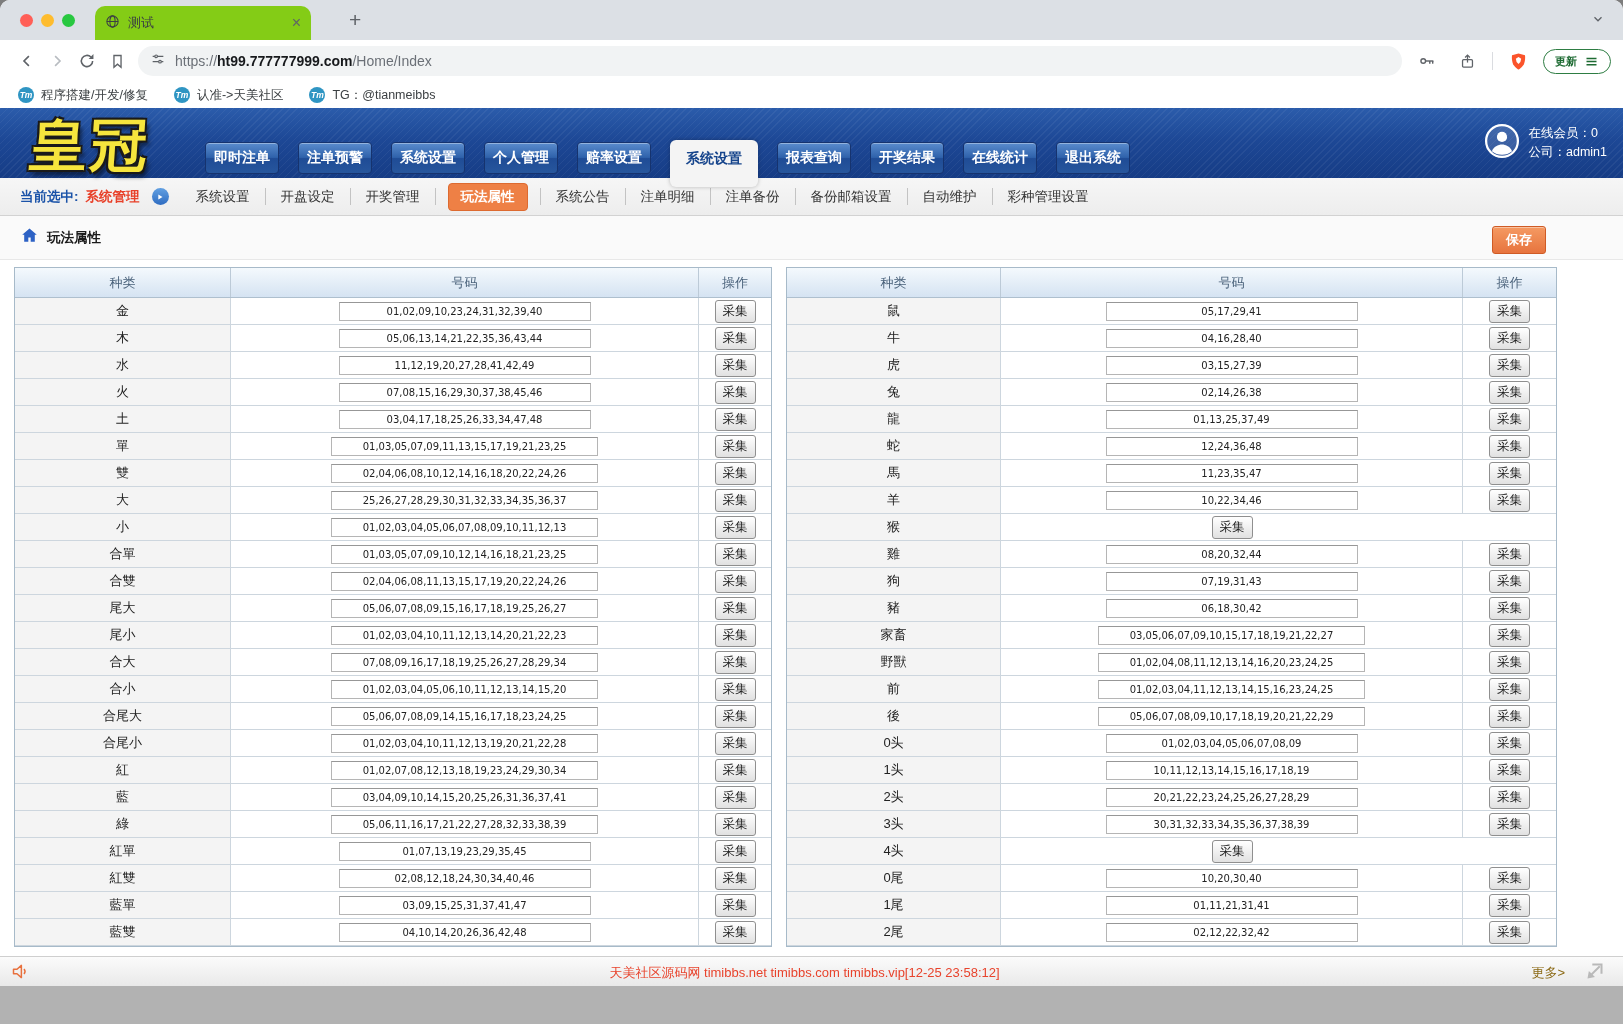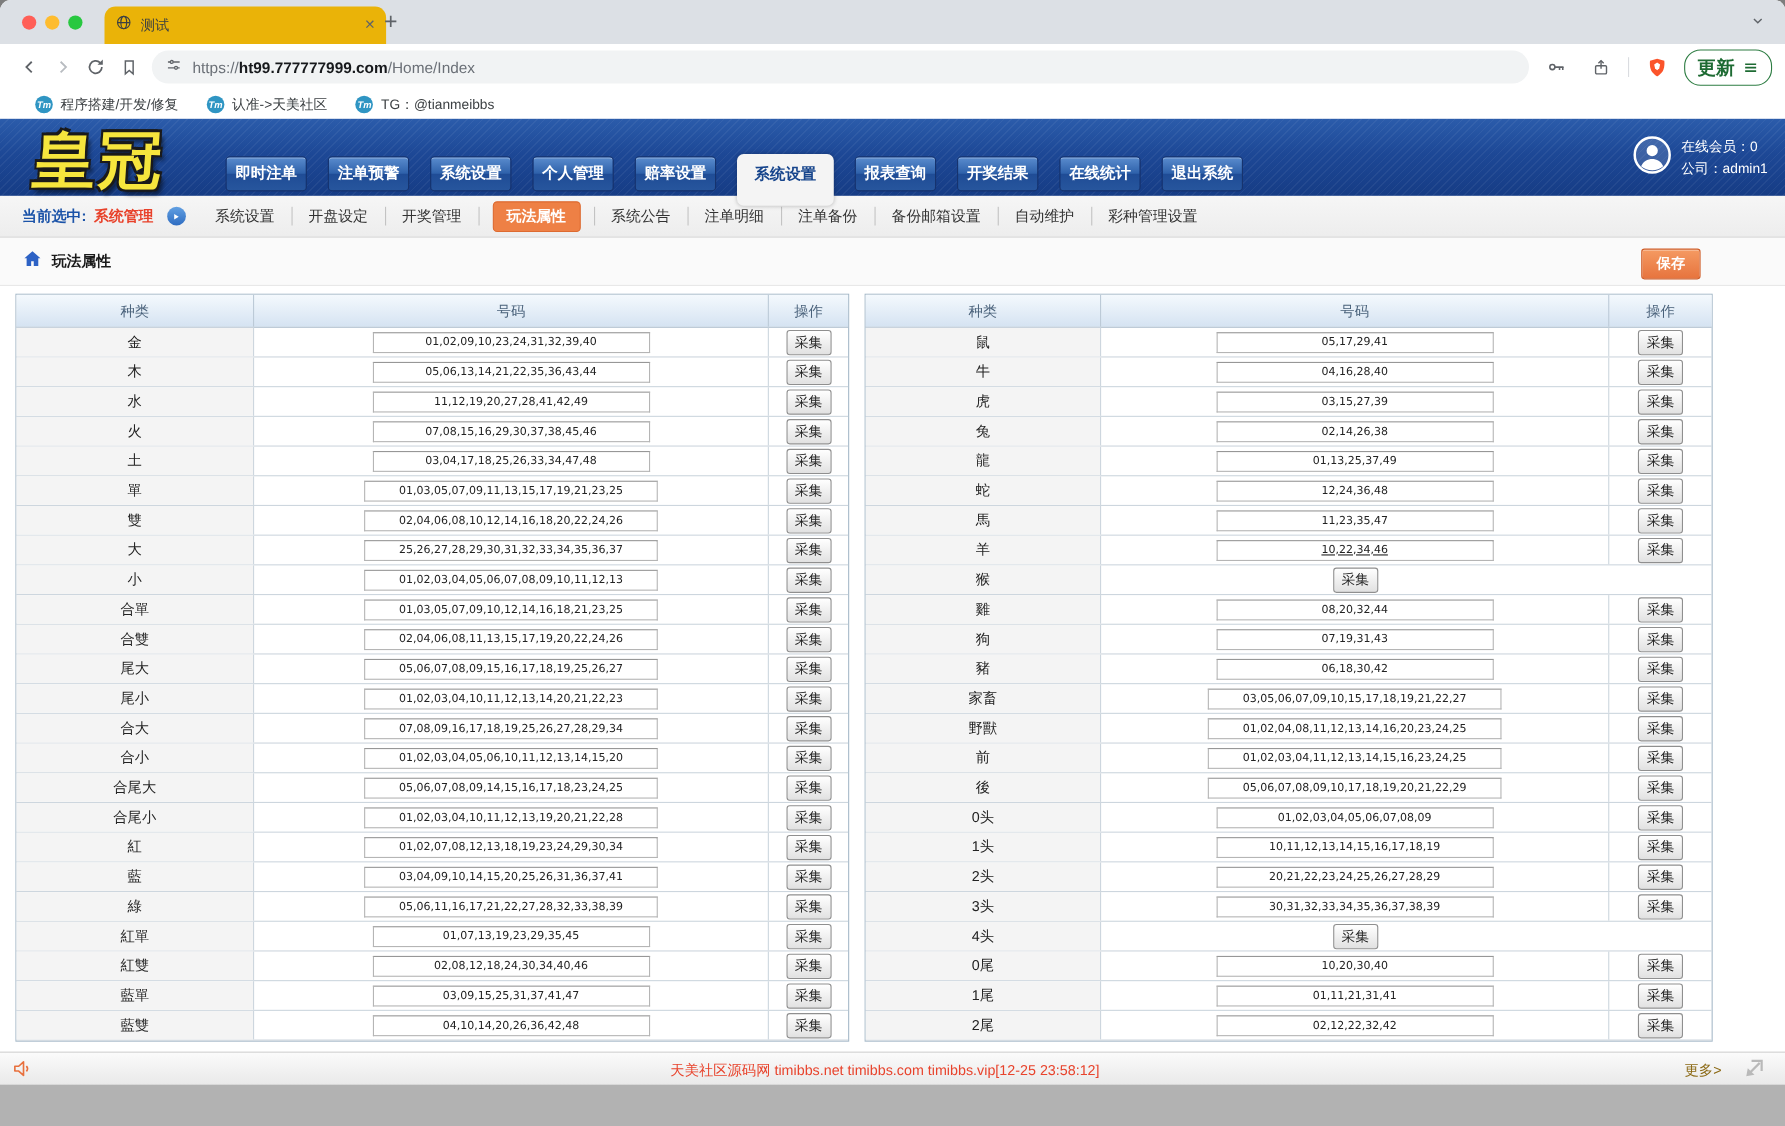--- a/index.html
+++ b/index.html
@@ -4,39 +4,39 @@
 <style>
   * { box-sizing: border-box; margin: 0; padding: 0; }
   body { background:#7d7d7d; font-family:"Liberation Sans","DejaVu Sans",sans-serif; -webkit-font-smoothing:antialiased; }
   .window { width:1623px; height:1024px; border-radius:10px 10px 0 0; overflow:hidden; background:#fff; position:relative; }
 
   
   .tabbar { height:40px; background:#dce0e5; position:relative; }
   .lights { position:absolute; left:20px; top:14px; display:flex; gap:8px; }
   .light { width:13px; height:13px; border-radius:50%; }
   .light.red{background:#ff5f57}.light.yellow{background:#febc2e}.light.green{background:#28c840}
-  .tab { position:absolute; left:95px; bottom:0; width:256px; height:34px; background:#eab308; border-radius:10px 10px 0 0; display:flex; align-items:center; padding:0 10px; gap:8px; }
+  .tab { position:absolute; left:95px; bottom:0; width:216px; height:34px; background:#84cc16; border-radius:10px 10px 0 0; display:flex; align-items:center; padding:0 10px; gap:8px; }
   .tab-title { flex:1; font-size:13px; color:#3c4043; }
   .tab-close { font-size:16px; color:#5f6368; line-height:1; cursor:default; }
   .newtab-btn { position:absolute; left:349px; top:8px; font-size:21px; font-weight:300; color:#5f6368; }
   .tabsearch { position:absolute; right:18px; top:12px; color:#5f6368; }
 
   .toolbar { height:42px; background:#fff; display:flex; align-items:center; padding:0 12px; }
   .nav-ico { width:30px; height:30px; display:flex; align-items:center; justify-content:center; color:#5f6368; flex:0 0 auto; }
   .nav-ico.disabled { color:#b8bcc1; }
   .urlbox { flex:1; height:30px; background:#f1f3f4; border-radius:15px; display:flex; align-items:center; padding:0 12px; margin:0 10px 0 6px; gap:9px; }
   .url-text { font-size:14px; white-space:nowrap; overflow:hidden; }
   .url-scheme { color:#6b7077; }
   .url-host { color:#17191c; font-weight:bold; }
   .url-path { color:#6b7077; }
   .tb-right { display:flex; align-items:center; gap:10px; }
   .tb-divider { width:1px; height:18px; background:#dadce0; }
-  .update-pill { display:flex; align-items:center; gap:7px; border:1.5px solid #2e7d43; border-radius:15px; padding:4px 11px; color:#1e6b33; font-size:17px; font-weight:bold; background:#fff; }
-
-  .bookmarksbar { height:26px; background:#fff; display:flex; align-items:center; gap:26px; padding-left:32px; }
+  .update-pill { display:flex; align-items:center; gap:7px; border:1.5px solid #2e7d43; border-radius:15px; padding:4px 11px; color:#1e6b33; font-size:11px; font-weight:bold; background:#fff; }
+
+  .bookmarksbar { height:26px; background:#fff; display:flex; align-items:center; gap:26px; padding-left:18px; }
   .bm { display:flex; align-items:center; gap:7px; }
   .bm-ico { width:16px; height:16px; border-radius:50%; background:#2f95c3; color:#fff; font-size:8.5px; font-weight:bold; font-style:italic; display:flex; align-items:center; justify-content:center; }
   .bm-label { font-size:12.5px; color:#3c4043; }
 
   
   .appheader { height:70px; position:relative; z-index:10;
     background: repeating-linear-gradient(135deg, rgba(255,255,255,.05) 0 1px, transparent 1px 5px),
                 linear-gradient(180deg,#2b5cab 0%, #1d4896 45%, #163c85 100%); }
   .logo { position:absolute; left:30px; top:0px; font-size:57px; font-weight:900; letter-spacing:3px; color:#f6e53d; transform:skewX(-4deg);
     text-shadow:2px 2px 0 #1a1a1a,-2px -2px 0 #1a1a1a,2px -2px 0 #1a1a1a,-2px 2px 0 #1a1a1a,4px 5px 4px rgba(0,0,0,.55); }
@@ -565,21 +565,21 @@
             <div class="td num">
               <input class="num-input" value="11,23,35,47" style="width: 252px;">
             </div>
             <div class="td act">
               <button class="collect">采集</button>
             </div>
           </div>
           <div class="trow">
             <div class="td type">羊</div>
             <div class="td num">
-              <input class="num-input" value="10,22,34,46" style="width: 252px; text-decoration: underline;">
+              <input class="num-input" value="10,22,34,46" style="width: 252px;">
             </div>
             <div class="td act">
               <button class="collect">采集</button>
             </div>
           </div>
           <div class="trow">
             <div class="td type">猴</div>
             <div class="td act">
               <button class="collect">采集</button>
             </div>

